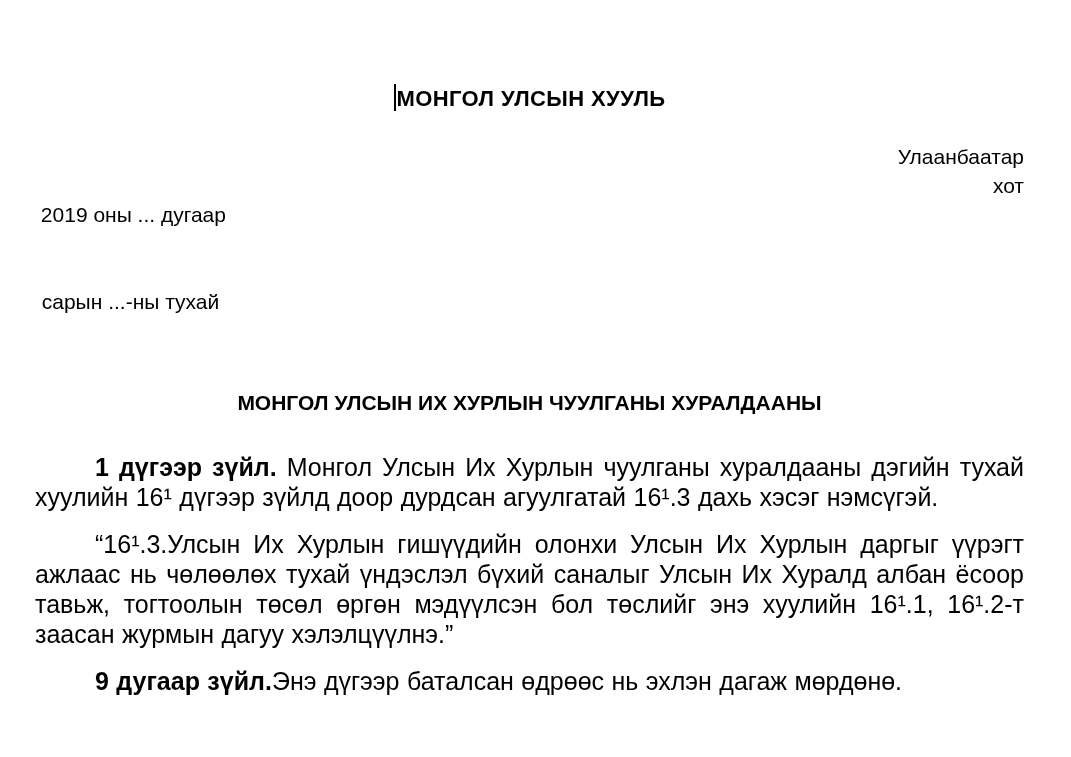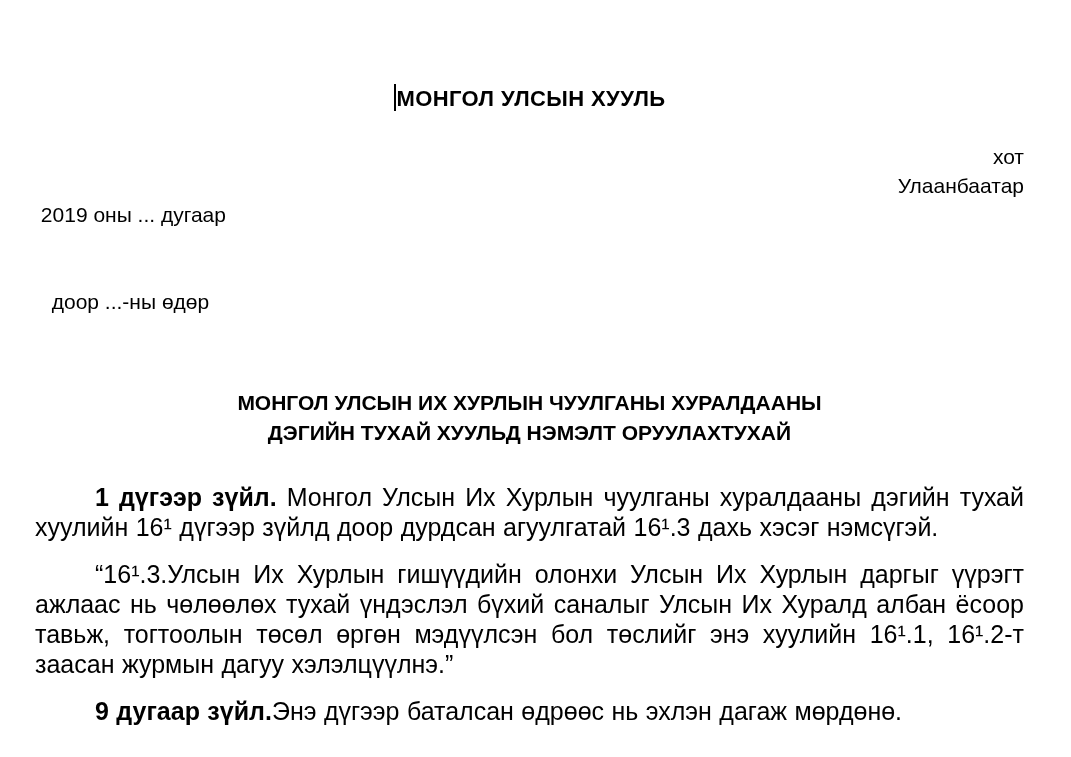--- a/index.html
+++ b/index.html
@@ -64,29 +64,29 @@
 </head>
 <body>
 
 <div class="page">
 
   <h1 class="title"><span class="caret"></span><span>МОНГОЛ УЛСЫН ХУУЛЬ</span></h1>
 
   <div class="dateline">
     <div class="date-left">
       <div> 2019 оны ... дугаар</div>
-      <div>доор ...-ны өдөр</div>
+      <div>сарын ...-ны тухай</div>
     </div>
     <div class="date-right">
+      <div>Улаанбаатар</div>
       <div>хот</div>
-      <div>Улаанбаатар</div>
     </div>
   </div>
 
-  <h2 class="heading"><span>МОНГОЛ УЛСЫН ИХ ХУРЛЫН ЧУУЛГАНЫ ХУРАЛДААНЫ</span><br><span>ДЭГИЙН ТУХАЙ ХУУЛЬД НЭМЭЛТ ОРУУЛАХТУХАЙ</span></h2>
+  <h2 class="heading"><span>МОНГОЛ УЛСЫН ИХ ХУРЛЫН ЧУУЛГАНЫ ХУРАЛДААНЫ</span><br></h2>
 
   <p class="para"><span class="bold">1 дүгээр зүйл.</span><span> Монгол Улсын Их Хурлын чуулганы хуралдааны дэгийн тухай хуулийн 16¹ дүгээр зүйлд доор дурдсан агуулгатай 16¹.3 дахь хэсэг нэмсүгэй.</span></p>
 
   <p class="para"><span class="bold"></span><span>“16¹.3.Улсын Их Хурлын гишүүдийн олонхи Улсын Их Хурлын даргыг үүрэгт ажлаас нь чөлөөлөх тухай үндэслэл бүхий саналыг Улсын Их Хуралд албан ёсоор тавьж, тогтоолын төсөл өргөн мэдүүлсэн бол төслийг энэ хуулийн 16¹.1, 16¹.2-т заасан журмын дагуу хэлэлцүүлнэ.”</span></p>
 
   <p class="para"><span class="bold">9 дугаар зүйл.</span><span>Энэ дүгээр баталсан өдрөөс нь эхлэн дагаж мөрдөнө.</span></p>
 
 </div>
 
 </body></html>

